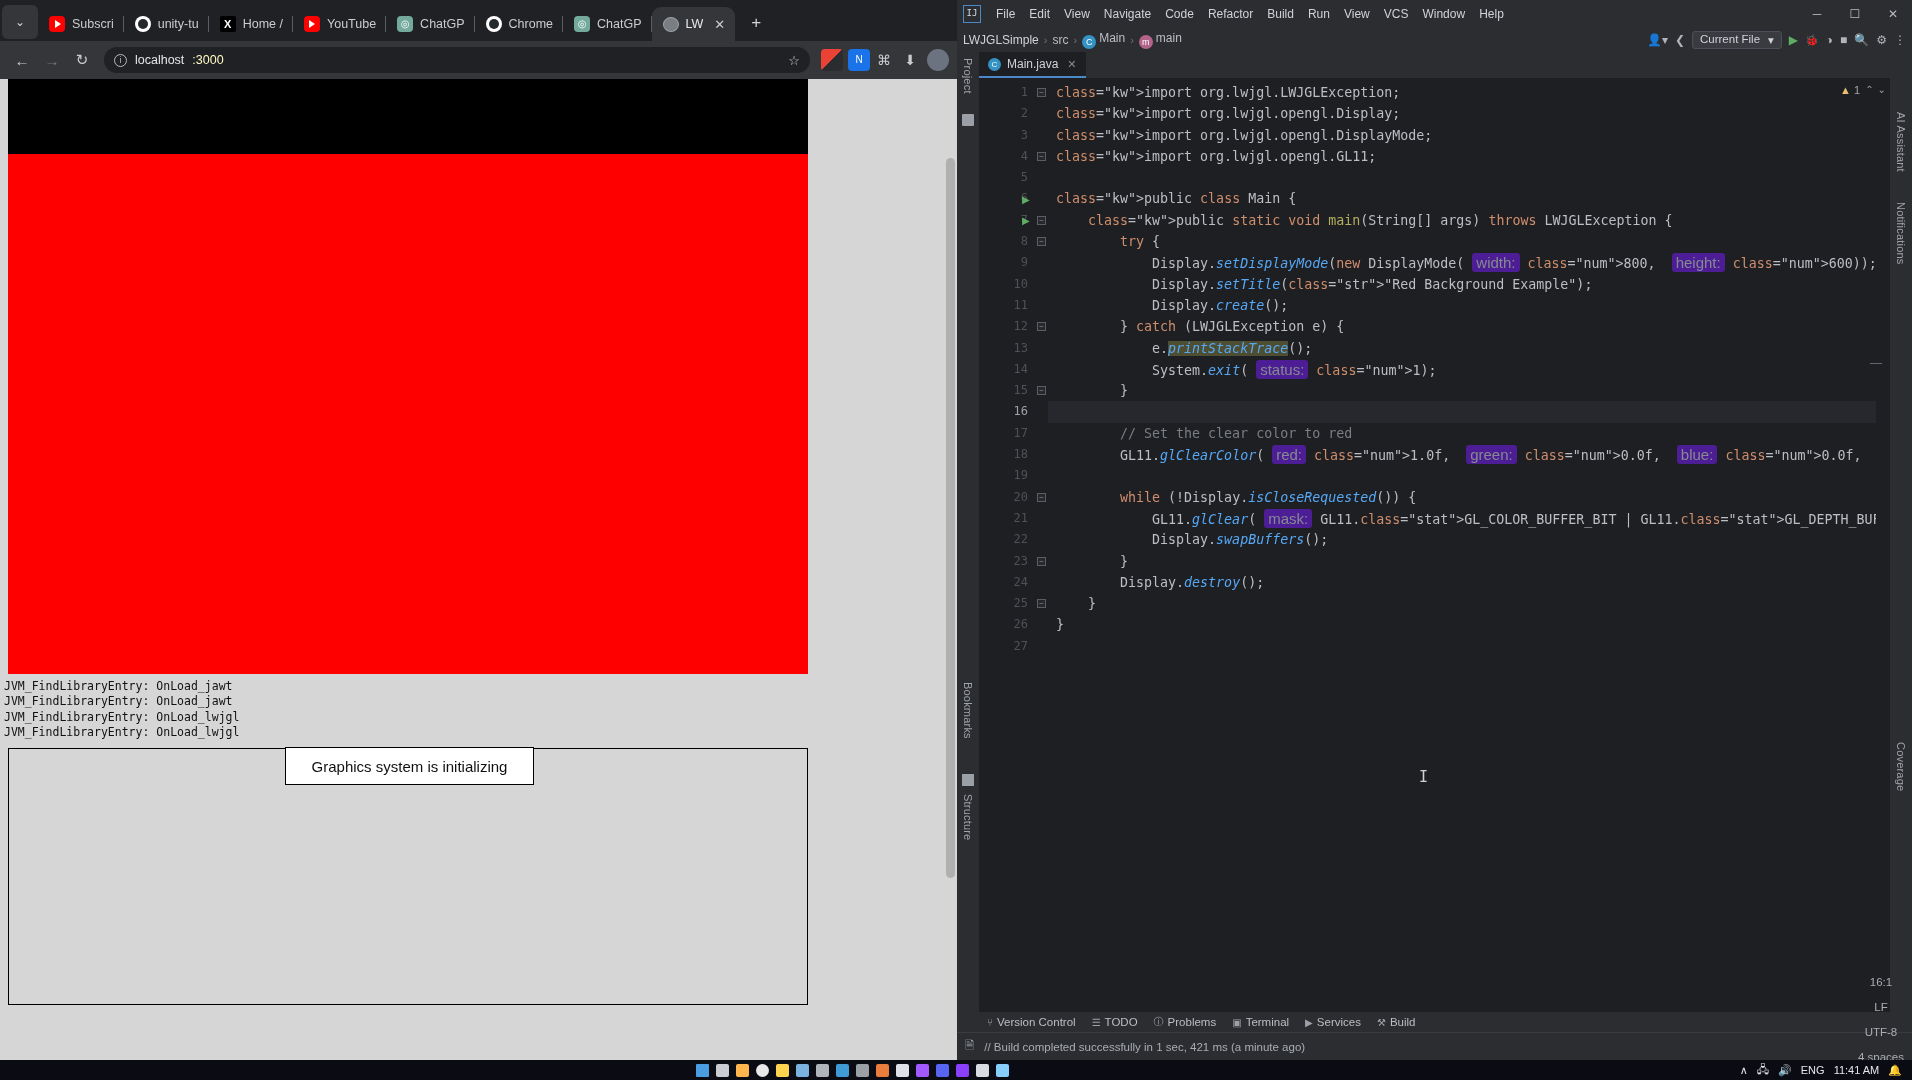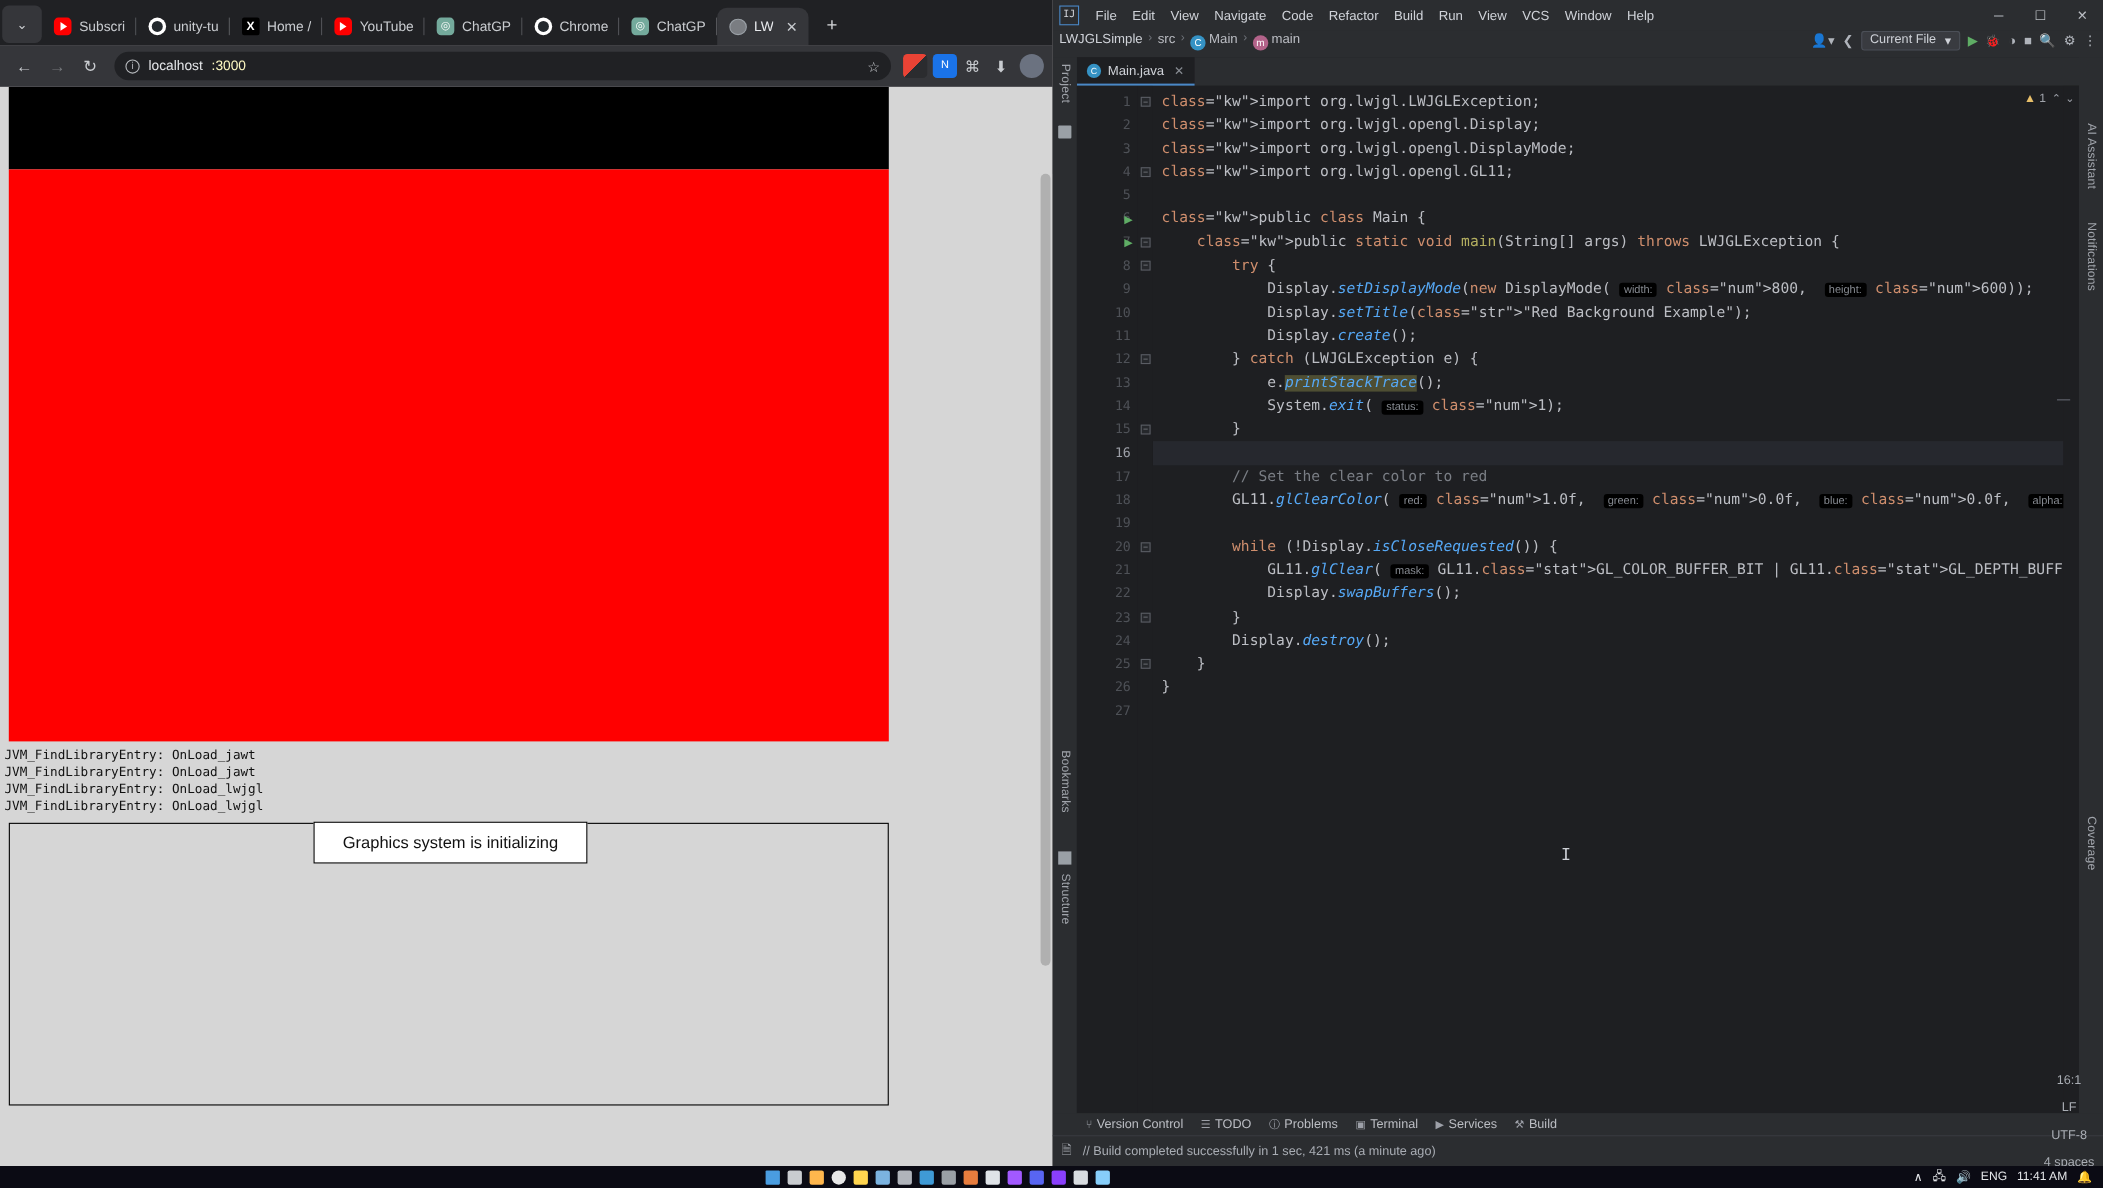--- a/index.html
+++ b/index.html
@@ -109,21 +109,21 @@
   .ij-logo { width:18px;height:18px; border:1.5px solid #4a88c7; color:#d6d9df;
      font-size:9px; text-align:center; line-height:15px; margin-right:8px;
      font-family:"DejaVu Sans Mono", monospace; }
   .menu-item { padding:3px 7px; font-size:12px; color:#cfd2d8; }
   .win-title { position:absolute; left:0; right:0; text-align:center;
      font-size:11.5px; color:#8b8f96; pointer-events:none; }
   .win-ctrl { margin-left:auto; display:flex; z-index:2; }
   .win-ctrl div { width:38px; height:28px; display:flex; align-items:center;
      justify-content:center; color:#b9bcc2; font-size:12px; }
 
-  .ide-navbar { height:24px; background:#2b2d30; display:flex; align-items:flex-start;
+  .ide-navbar { height:24px; background:#2b2d30; display:flex; align-items:center;
      padding:0 6px; gap:5px; font-size:12px; }
   .crumb { color:#bcbec4; }
   .crumb.bold { color:#cfd2d8; }
   .crumb-sep { color:#6f737a; font-size:11px; }
   .crumb-ic { width:14px;height:14px;border-radius:50%; display:inline-block;
      vertical-align:-3px; margin-right:3px; font-size:9px; text-align:center;
      line-height:14px; color:#fff;}
   .ic-class { background:#3592c4; }
   .ic-method { background:#b3638a; }
   .nav-right { margin-left:auto; display:flex; align-items:center; gap:7px; }
@@ -165,21 +165,21 @@
      text-align:center; background:#26282c; }
   .code-lines { flex:1; padding-top:4px; position:relative;
      font-family:"DejaVu Sans Mono", monospace; font-size:13.3px;
      white-space:pre; min-width:0; overflow:hidden; }
   .cl { height:21.3px; line-height:21.3px; color:#bcbec4; padding-left:8px; }
   .cl.highlight { background:#26282e; }
   .kw { color:#cf8e6d; }
   .cmt { color:#7a7e85; }
   .fn { color:#56a8f5; font-style:italic; }
   .fnb { color:#b3ae60; }
-  .hint { background:#000000; color:#868a91; font-size:10px; padding:1px 4px;
+  .hint { background:#4c1d95; color:#868a91; font-size:15px; padding:1px 4px;
      border-radius:3px; font-family:"Liberation Sans",sans-serif; }
   .hl-word { background:#4e4e33; }
   .caret-line-marker { position:absolute; right:8px; width:12px; height:1px; background:#636670;}
 
   .code-scroll { width:14px; flex:0 0 14px; background:#1e1f22; position:relative; }
   .warn-badge { position:absolute; right:30px; top:6px; display:flex; align-items:center;
      gap:3px; font-size:11px; color:#a0a4ab; z-index:3;}
   .warn-tri { color:#e8bf6a; font-size:11px; }
   .insp-arrows { position:absolute; right:4px; top:6px; color:#9da0a8;
      font-size:10px; display:flex; gap:4px; z-index:3;}

